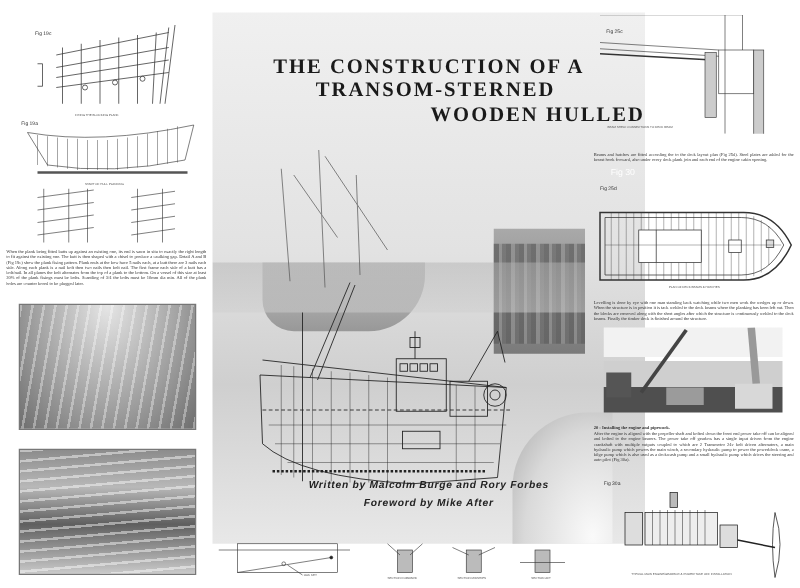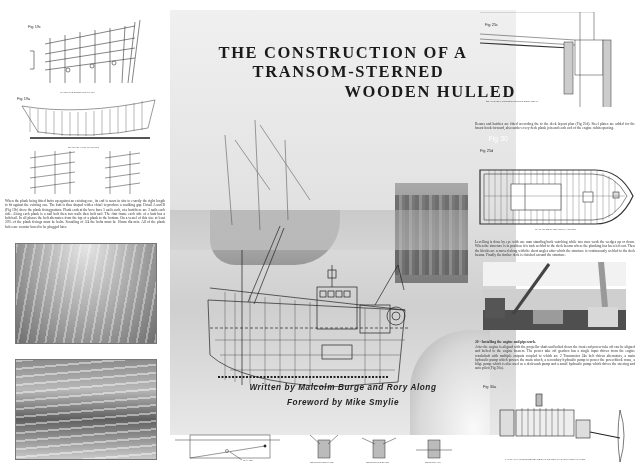--- a/index.html
+++ b/index.html
@@ -153,22 +153,22 @@
       </g>
       <line x1="48" y1="367" x2="218" y2="367" stroke-width="2" stroke-dasharray="2,1.5"></line>
     </g>
   </svg>
 
   <div class="title" style="top:33px;">THE CONSTRUCTION OF A</div>
   <div class="title" style="top:52px;padding-left:11px;">TRANSOM-STERNED</div>
   <div class="title" style="top:72px;text-align:right;">WOODEN HULLED</div>
   <div class="fig30">Fig 30</div>
 
-  <div class="credit" style="top:373px;">Written by Malcolm Burge and Rory Along</div>
-  <div class="credit" style="top:388px;">Foreword by Mike Smylie</div>
+  <div class="credit" style="top:373px;">Written by Malcolm Burge and Rory Forbes</div>
+  <div class="credit" style="top:388px;">Foreword by Mike After</div>
 </div>
 
 <div class="panel" style="left:170px;top:430px;width:298px;height:40px;">
   <svg width="298" height="40" viewBox="0 0 298 40">
     <g stroke="#333" stroke-width="0.5" fill="none">
       <rect x="20" y="5" width="80" height="23"></rect>
       <line x1="5" y1="10" x2="110" y2="10"></line>
       <line x1="20" y1="28" x2="95" y2="16"></line>
       <circle cx="57" cy="21" r="1.5"></circle>
         <circle cx="95" cy="16" r="1.2" fill="#222"></circle>

